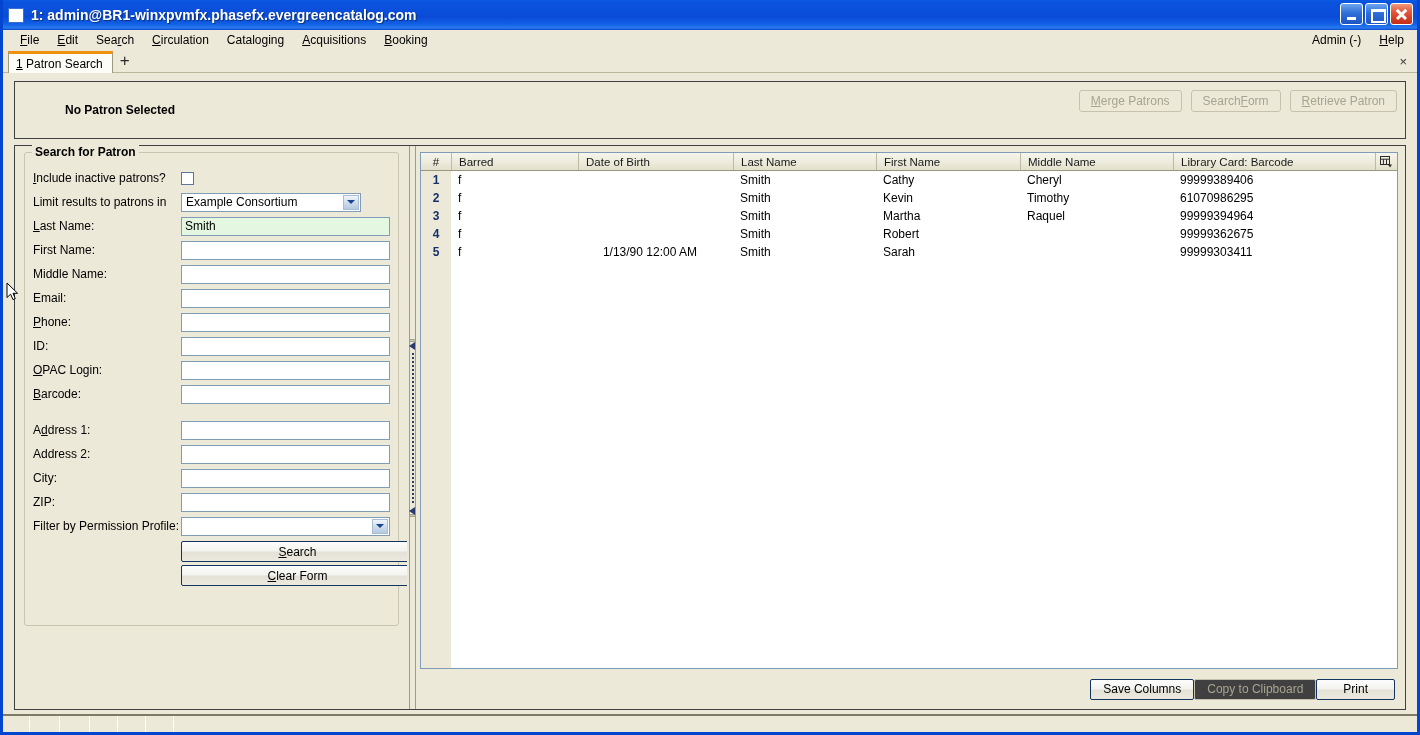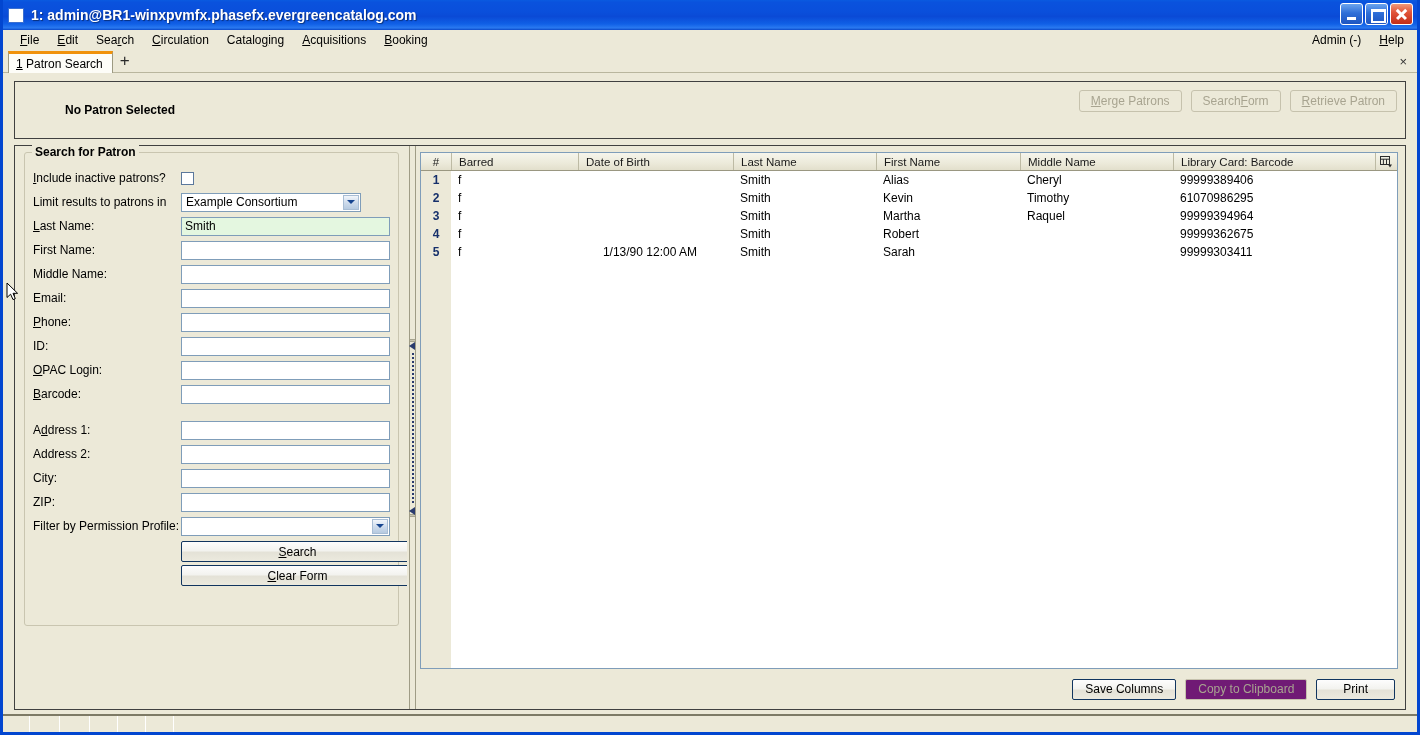--- a/index.html
+++ b/index.html
@@ -356,36 +356,36 @@
     background: #ece9d8;
     flex: none;
   }
   #gridbody { flex: 1; display: flex; flex-direction: column; min-height: 0; }
   #gridrest { flex: 1; display: flex; }
   #gridrest .blank { flex: 1; background: #fff; }
 
   #gridfoot {
     height: 34px; flex: none;
     display: flex; align-items: center; justify-content: flex-end;
-    padding-right: 3px; gap: 9px;
+    padding-right: 3px; 
     padding-top: 6px;
   }
   .fbtn {
     height: 21px; padding: 0 12px;
     background: linear-gradient(to bottom,#fdfdfd 0%,#f3f3ef 45%,#e4e2d7 55%,#eceade 100%);
     border: 1px solid #11355f;
     border-radius: 2px;
     display: flex; align-items: center;
     font-size: 12px; color: #000; white-space: nowrap;
     cursor: default;
   }
   .fbtn.disabled {
     border-color: #c6c2ad;
     color: #a8a490;
-    background: #701a75;
+    background: #404040;
   }
 
   
   #statusbar {
     height: 18px; flex: none;
     background: #ece9d8;
     border-top: 2px solid #7d7a66;
     display: flex; align-items: stretch;
     margin-top: 4px;
   }
@@ -567,21 +567,21 @@
             </div>
           </div>
 
           <div id="gridbody">
 
             <div class="gridrow">
               <div class="gcell num" style="width:30px">1</div>
               <div class="gcell" style="width:127px">f</div>
               <div class="gcell dob" style="width:155px"></div>
               <div class="gcell" style="width:143px">Smith</div>
-              <div class="gcell" style="width:144px">Alias</div>
+              <div class="gcell" style="width:144px">Cathy</div>
               <div class="gcell" style="width:153px">Cheryl</div>
               <div class="gcell" style="flex:1">99999389406</div>
             </div>
 
             <div class="gridrow">
               <div class="gcell num" style="width:30px">2</div>
               <div class="gcell" style="width:127px">f</div>
               <div class="gcell dob" style="width:155px"></div>
               <div class="gcell" style="width:143px">Smith</div>
               <div class="gcell" style="width:144px">Kevin</div>

